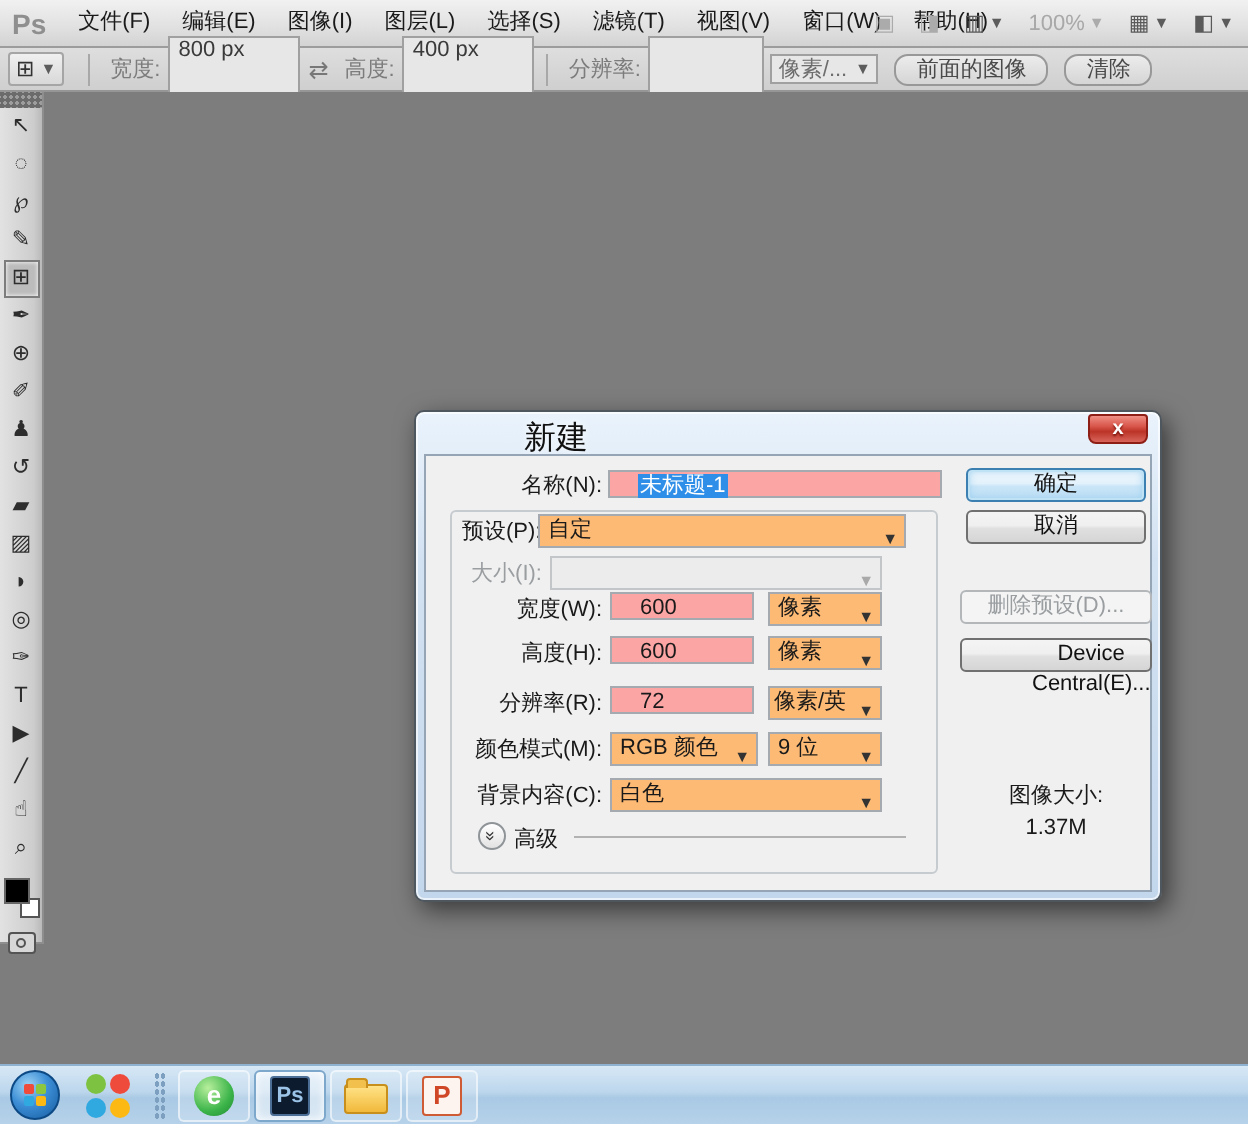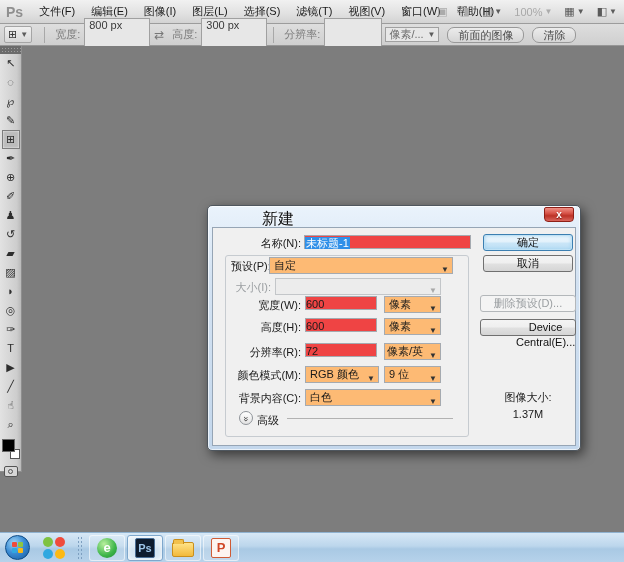--- a/index.html
+++ b/index.html
@@ -60,21 +60,21 @@
     box-shadow:3px 4px 12px rgba(0,0,0,0.55), inset 0 0 0 1px rgba(255,255,255,0.65); }
   .dlg-title { position:absolute; left:9px; top:3px; font-size:16px; color:#111; text-shadow:0 0 4px #fff;margin-left:45px; }
   .dlg-close { position:absolute; right:6px; top:1px; width:30px; height:15px;
     background:linear-gradient(180deg,#ee8f85 0%,#d8554a 40%,#bc3327 60%,#d9655c 100%);
     border:1px solid #8e1f17; border-radius:2px 2px 4px 4px; color:#fff; text-align:center;
     line-height:13px; font-size:10px; font-weight:bold; text-shadow:0 1px 1px #7a150e; }
   .dlg-content { position:absolute; left:4px; top:21px; width:364px; height:219px;
     background:#f0f0f0; border:1px solid #96a5b5; }
 
   .lbl { position:absolute; text-align:right; color:#1a1a1a; line-height:16px; }
-  .text-input { position:absolute; height:14px; background:#ef4444; border:1px solid #a5aab0; line-height:15px; padding:0 0; }
+  .text-input { position:absolute; height:14px; background:#fca5a5; border:1px solid #a5aab0; line-height:15px; padding:0 14px; }
   .sel { background:#2f8fe8; color:#fff; padding:0 1px; }
   .combo { position:absolute; height:17px; background:#fdba74; border:1px solid #a5aab0; line-height:15px;
     padding:0 14px 0 4px; overflow:hidden; }
   .combo .cv-caret { position:absolute; right:3px; top:4px; font-size:8px; color:#333; }
   .combo.disabled { background:#ececec; border-color:#c3c6c9; }
   .combo.disabled .cv-caret { color:#a9a9a9; }
   .groupbox { position:absolute; left:12px; top:27px; width:244px; height:182px;
     border:1px solid #c6cbd0; border-radius:3px; }
   .btn { position:absolute; left:270px; width:90px; height:17px; text-align:center; line-height:15px; color:#111;
     background:linear-gradient(180deg,#f4f4f4 0%,#efefef 45%,#e0e0e0 55%,#d5d5d5 100%);
@@ -155,21 +155,21 @@
   <div class="optionsbar">
     <span class="opt-toolbtn">
       <span>⊞</span>
       <span class="caret">▼</span>
     </span>
     <span class="opt-sep"></span>
     <span class="opt-label">宽度:</span>
     <span class="opt-field">800 px</span>
     <span class="swap-icon">⇄</span>
     <span class="opt-label">高度:</span>
-    <span class="opt-field">300 px</span>
+    <span class="opt-field">400 px</span>
     <span class="opt-sep"></span>
     <span class="opt-label">分辨率:</span>
     <span class="opt-field empty"></span>
     <span class="opt-combo">
       <span>像素/...</span>
       <span class="caret">▼</span>
     </span>
     <span class="opt-btn">前面的图像</span>
     <span class="opt-btn">清除</span>
   </div>

